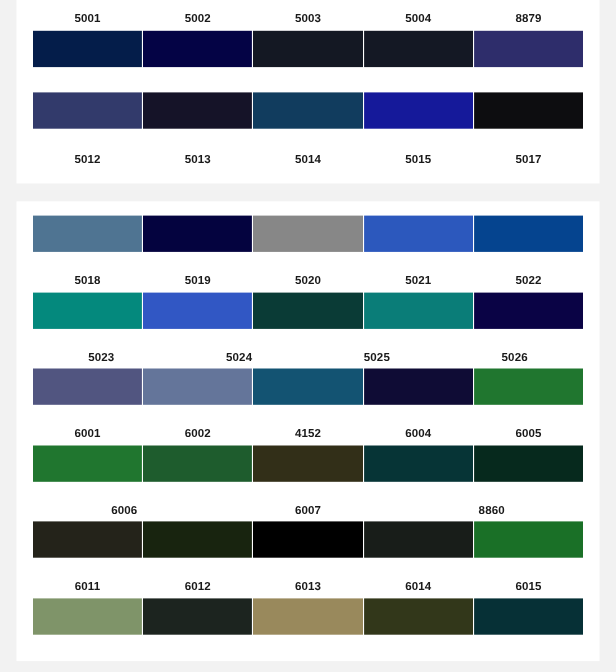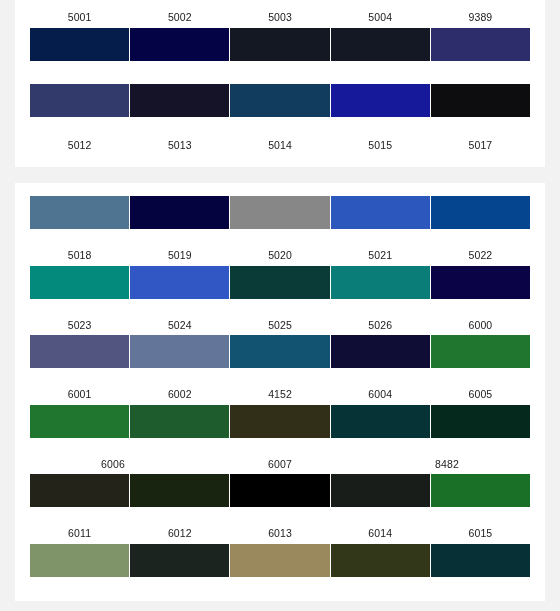--- a/index.html
+++ b/index.html
@@ -38,20 +38,21 @@
   .panel-bottom {
     padding-top: 5px;
     padding-bottom: 8px;
   }
   .swatch-row {
     display: flex;
     width: 100%;
     box-sizing: border-box;
     padding: 0 15px;
     gap: 1px;
+    font-weight: bold;
   }
   .swatch-cell {
     flex: 1 1 0;
     min-width: 0;
     display: flex;
     flex-direction: column;
     align-items: stretch;
   }
   .swatch-label {
     font-size: 10.5px;
@@ -84,21 +85,21 @@
           <div class="swatch-cell">
             <div class="swatch-label">5002</div>
           </div>
           <div class="swatch-cell">
             <div class="swatch-label">5003</div>
           </div>
           <div class="swatch-cell">
             <div class="swatch-label">5004</div>
           </div>
           <div class="swatch-cell">
-            <div class="swatch-label">9389</div>
+            <div class="swatch-label">8879</div>
           </div>
         </div>
         <div class="swatch-row">
           <div class="swatch-cell">
             <div class="swatch-chip" style="background: rgb(4, 29, 74);"></div>
           </div>
           <div class="swatch-cell">
             <div class="swatch-chip" style="background: rgb(4, 3, 69);"></div>
           </div>
           <div class="swatch-cell">
@@ -211,23 +212,20 @@
           </div>
           <div class="swatch-cell">
             <div class="swatch-label">5024</div>
           </div>
           <div class="swatch-cell">
             <div class="swatch-label">5025</div>
           </div>
           <div class="swatch-cell">
             <div class="swatch-label">5026</div>
           </div>
-          <div class="swatch-cell">
-            <div class="swatch-label">6000</div>
-          </div>
         </div>
         <div class="swatch-row">
           <div class="swatch-cell">
             <div class="swatch-chip" style="background: rgb(81, 85, 128);"></div>
           </div>
           <div class="swatch-cell">
             <div class="swatch-chip" style="background: rgb(100, 117, 154);"></div>
           </div>
           <div class="swatch-cell">
             <div class="swatch-chip" style="background: rgb(19, 83, 114);"></div>
@@ -276,21 +274,21 @@
         </div>
         <div style="height: 21px;"></div>
         <div class="swatch-row">
           <div class="swatch-cell">
             <div class="swatch-label">6006</div>
           </div>
           <div class="swatch-cell">
             <div class="swatch-label">6007</div>
           </div>
           <div class="swatch-cell">
-            <div class="swatch-label">8482</div>
+            <div class="swatch-label">8860</div>
           </div>
         </div>
         <div class="swatch-row">
           <div class="swatch-cell">
             <div class="swatch-chip" style="background: rgb(36, 35, 26);"></div>
           </div>
           <div class="swatch-cell">
             <div class="swatch-chip" style="background: rgb(24, 36, 15);"></div>
           </div>
           <div class="swatch-cell">

